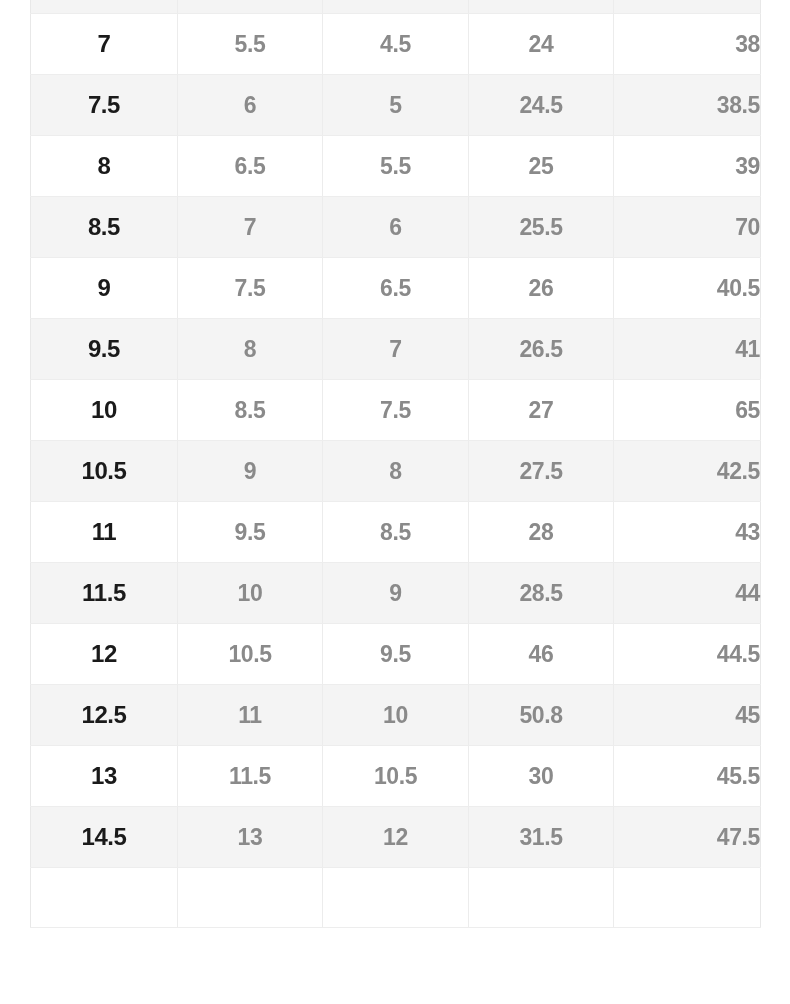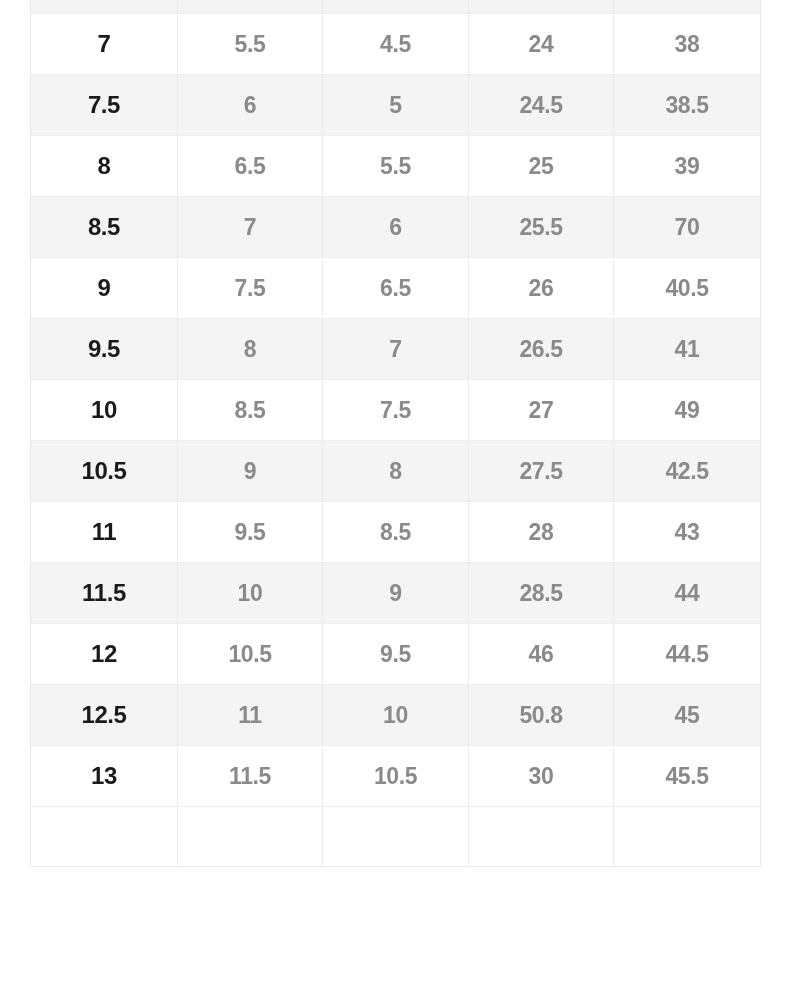--- a/index.html
+++ b/index.html
@@ -66,20 +66,21 @@
     font-weight: 700;
     letter-spacing: -0.4px;
     font-stretch: condensed;
     color: #8a8a8a;
     padding: 0;
     white-space: nowrap;
   }
 
   table.size-table td:last-child {
     border-right: none;
+    text-align: right;
   }
 
   table.size-table td.primary {
     color: #1a1a1a;
     font-size: 24px;
   }
 </style>
 </head>
 <body>
 
@@ -141,21 +142,21 @@
             <td>8</td>
             <td>7</td>
             <td>26.5</td>
             <td>41</td>
           </tr>
           <tr class="even">
             <td class="primary">10</td>
             <td>8.5</td>
             <td>7.5</td>
             <td>27</td>
-            <td>49</td>
+            <td>65</td>
           </tr>
           <tr class="odd">
             <td class="primary">10.5</td>
             <td>9</td>
             <td>8</td>
             <td>27.5</td>
             <td>42.5</td>
           </tr>
           <tr class="even">
             <td class="primary">11</td>
@@ -185,20 +186,27 @@
             <td>50.8</td>
             <td>45</td>
           </tr>
           <tr class="even">
             <td class="primary">13</td>
             <td>11.5</td>
             <td>10.5</td>
             <td>30</td>
             <td>45.5</td>
           </tr>
+          <tr class="odd">
+            <td class="primary">14.5</td>
+            <td>13</td>
+            <td>12</td>
+            <td>31.5</td>
+            <td>47.5</td>
+          </tr>
           <tr class="even">
             <td class="primary"></td>
             <td></td>
             <td></td>
             <td></td>
             <td></td>
           </tr>
         </tbody>
     </table>
   </div>

